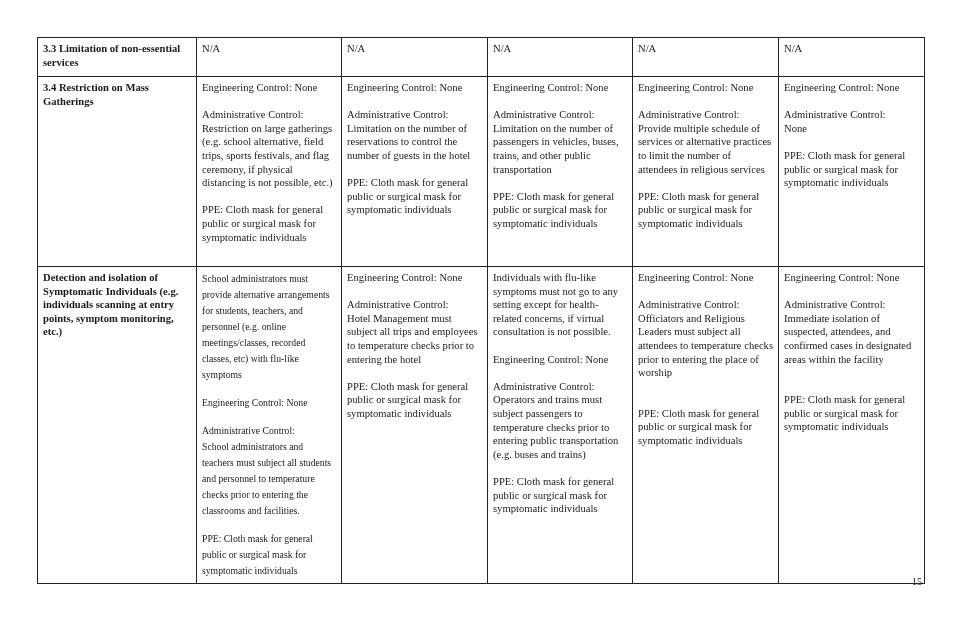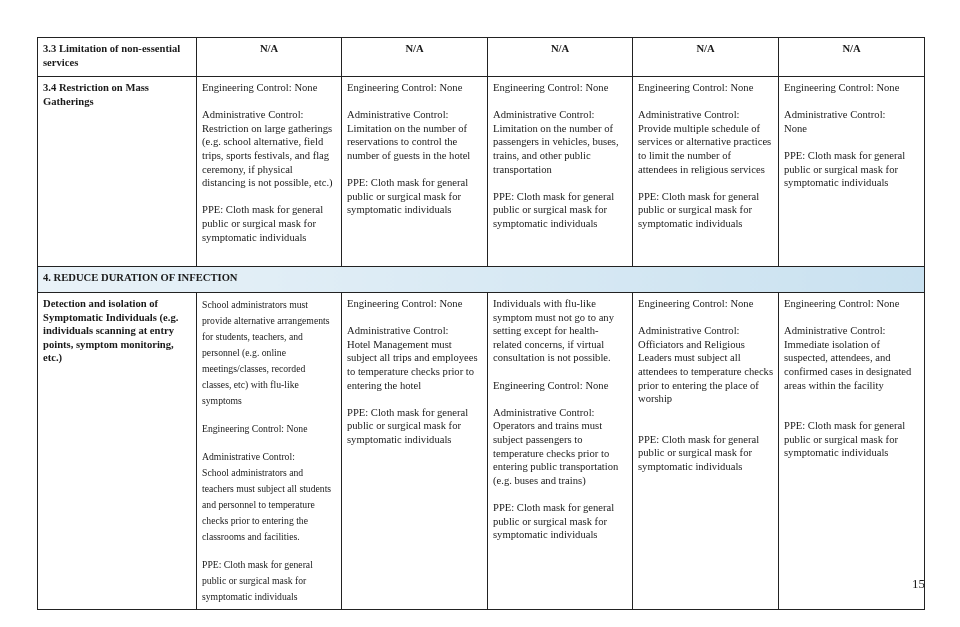--- a/index.html
+++ b/index.html
@@ -27,34 +27,34 @@
   col.c0 { width: 159px; }
   col.c1 { width: 145px; }
   col.c2 { width: 146px; }
   col.c3 { width: 145px; }
   col.c4 { width: 146px; }
   col.c5 { width: 146px; }
   tr.r33 td { height: 30px; }
   tr.r34 td { height: 181px; }
   tr.r4h td { height: 17px; }
   .label { font-weight: bold; }
-  .na { text-align: center; font-weight: bold; }
+  .na { text-align: left; font-weight: normal; }
   .section {
     font-weight: bold;
     background: linear-gradient(to right, #e9f2f8 0%, #d6e8f3 60%, #c9e1f0 100%);
     padding: 5px 5px 3px 5px;
   }
   .blk { display: block; }
   .gap { display: block; height: 13.6px; }
   .gap2 { display: block; height: 27px; }
   .bold { font-weight: normal; }
   .small { font-size: 9.7px; line-height: 16px; }
   .pagenum {
     position: absolute; left: 912px; top: 576px;
-    font-size: 13px;
+    font-size: 10px;
   }
 </style>
 </head>
 <body>
 
 <div class="page">
 <table class="matrix">
   <colgroup>
     <col class="c0">
         <col class="c1">
@@ -116,23 +116,20 @@
     <td>
       <span class="blk"><span class="bold">Engineering Control:</span><span> None</span></span>
       <span class="gap"></span>
       <span class="blk bold">Administrative Control:</span>
       <span class="blk">None</span>
       <span class="gap"></span>
       <span class="blk"><span class="bold">PPE:</span><span>  Cloth mask for general public or surgical mask for symptomatic individuals</span></span>
     </td>
   </tr>
 
-  <tr class="r4h">
-    <td colspan="6" class="section">4. REDUCE DURATION OF INFECTION</td>
-  </tr>
 
   <tr class="r4a">
     <td class="label">Detection and isolation of Symptomatic Individuals (e.g. individuals scanning at entry points, symptom monitoring, etc.)</td>
 
     <td class="small">
       <span class="blk">School administrators must provide alternative arrangements for students, teachers, and personnel (e.g. online meetings/classes, recorded classes, etc) with flu-like symptoms</span>
       <span class="gap" style="height:12px"></span>
       <span class="blk"><span class="bold">Engineering Control:</span><span> None</span></span>
       <span class="gap" style="height:12px"></span>
       <span class="blk bold">Administrative Control:</span>
@@ -144,21 +141,21 @@
     <td>
       <span class="blk"><span class="bold">Engineering Control:</span><span> None</span></span>
       <span class="gap"></span>
       <span class="blk bold">Administrative Control:</span>
       <span class="blk">Hotel Management must subject all trips and employees to temperature checks prior to entering the hotel</span>
       <span class="gap"></span>
       <span class="blk"><span class="bold">PPE:</span><span>  Cloth mask for general public or surgical mask for symptomatic individuals</span></span>
     </td>
 
     <td>
-      <span class="blk">Individuals with flu-like symptom must not go to any setting except for health-related concerns, if virtual consultation is not possible.</span>
+      <span class="blk">Individuals with flu-like symptoms must not go to any setting except for health-related concerns, if virtual consultation is not possible.</span>
       <span class="gap"></span>
       <span class="blk"><span class="bold">Engineering Control:</span><span> None</span></span>
       <span class="gap"></span>
       <span class="blk bold">Administrative Control:</span>
       <span class="blk">Operators and trains must subject passengers to temperature checks prior to entering public transportation (e.g. buses and trains)</span>
       <span class="gap"></span>
       <span class="blk"><span class="bold">PPE:</span><span>  Cloth mask for general public or surgical mask for symptomatic individuals</span></span>
     </td>
 
     <td>

